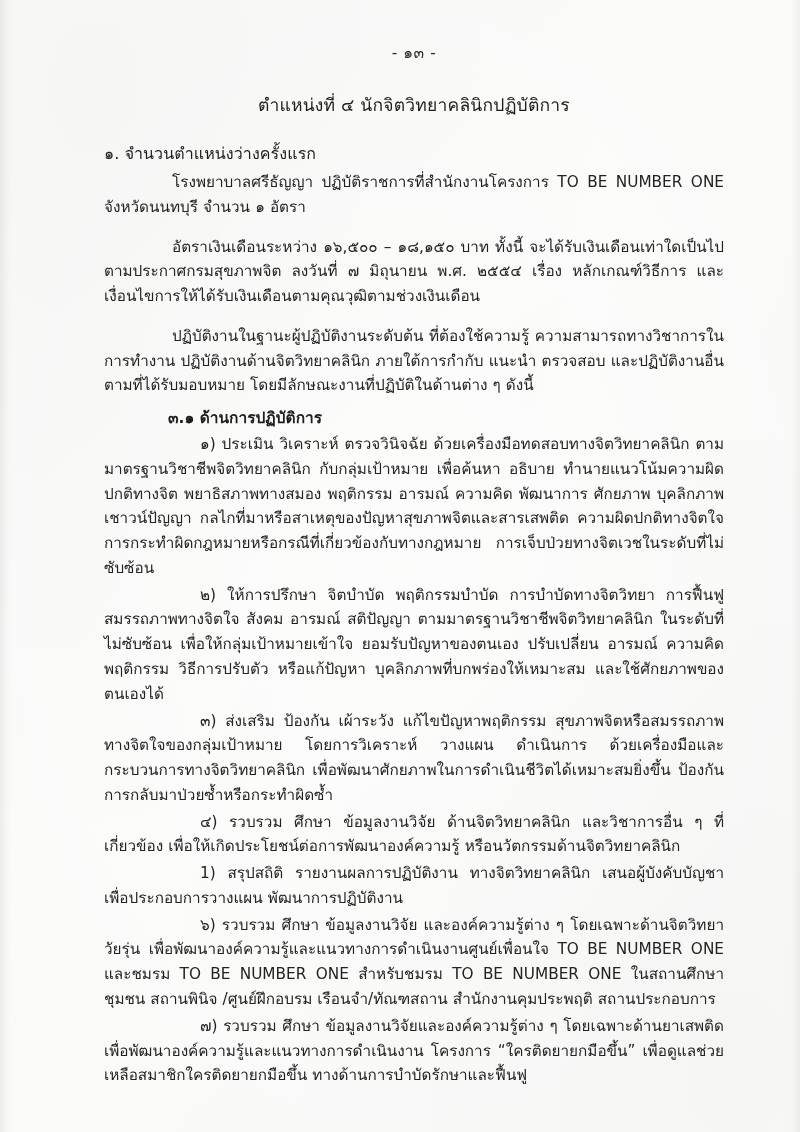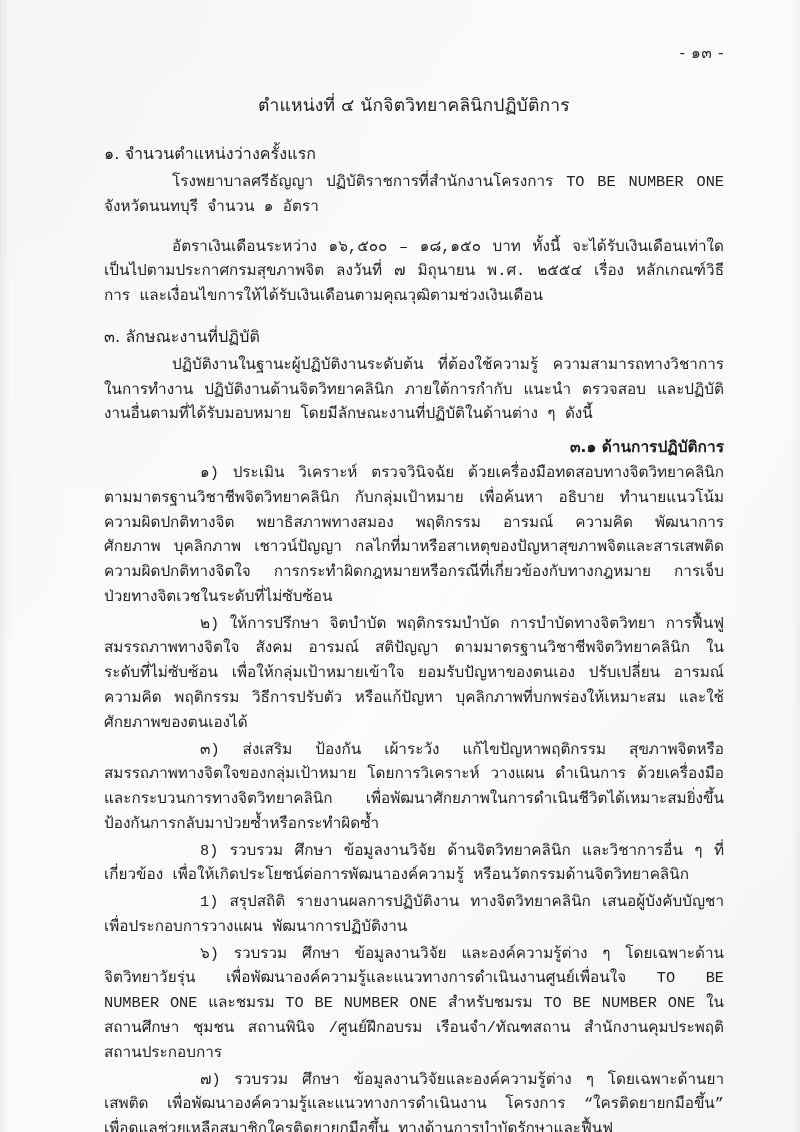--- a/index.html
+++ b/index.html
@@ -41,21 +41,21 @@
   }
   .content {
     position: absolute;
     left: 104px;
     top: 40px;
     width: 620px;
   }
 
   
   .page-number {
-    text-align: right;
+    text-align: center;
     font-size: 15.5px;
     color: #2e2e2e;
     margin: 0 0 26px 0;
     letter-spacing: 0.5px;
   }
   .doc-title {
     text-align: center;
     font-size: 17.5px;
     font-weight: normal;
     color: #1d1d1d;
@@ -68,31 +68,29 @@
     color: #1d1d1d;
     margin: 0 0 4px 0;
     letter-spacing: 0.1px;
   }
   .sub-heading {
     font-size: 15.5px;
     font-weight: bold;
     color: #1d1d1d;
     margin: 0 0 2px 0;
     padding-left: 64px;
-    text-align: right;
   }
   p.body-text {
     font-size: 15.3px;
     line-height: 1.62;
     color: #222222;
     margin: 0 0 2px 0;
     text-align: justify;
     text-justify: inter-word;
     word-spacing: 0.2px;
-    font-family: Liberation Mono, monospace;
   }
   p.indent-1 { text-indent: 68px; }
   p.indent-2 { text-indent: 96px; }
   .block-gap { height: 13px; }
   .block-gap-sm { height: 5px; }
 </style>
 </head>
 <body>
 
 <div class="page">
@@ -112,32 +110,31 @@
 
     <div class="block-gap"></div>
 
     <div>
       <p class="body-text indent-1">อัตราเงินเดือนระหว่าง ๑๖,๕๐๐ – ๑๘,๑๕๐ บาท ทั้งนี้ จะได้รับเงินเดือนเท่าใดเป็นไปตามประกาศกรมสุขภาพจิต ลงวันที่ ๗ มิถุนายน พ.ศ. ๒๕๕๔ เรื่อง หลักเกณฑ์วิธีการ และเงื่อนไขการให้ได้รับเงินเดือนตามคุณวุฒิตามช่วงเงินเดือน</p>
     </div>
 
     <div class="block-gap"></div>
 
     <div>
-      <div class="section-heading">๓. ลักษณะงานที่ปฏิบัติ</div>
       <p class="body-text indent-1">ปฏิบัติงานในฐานะผู้ปฏิบัติงานระดับต้น ที่ต้องใช้ความรู้ ความสามารถทางวิชาการในการทำงาน ปฏิบัติงานด้านจิตวิทยาคลินิก ภายใต้การกำกับ แนะนำ ตรวจสอบ และปฏิบัติงานอื่นตามที่ได้รับมอบหมาย โดยมีลักษณะงานที่ปฏิบัติในด้านต่าง ๆ ดังนี้</p>
 
       <div class="block-gap-sm"></div>
 
       <div class="sub-heading">๓.๑ ด้านการปฏิบัติการ</div>
 
       <div>
         <p class="body-text indent-2">๑) ประเมิน วิเคราะห์ ตรวจวินิจฉัย ด้วยเครื่องมือทดสอบทางจิตวิทยาคลินิก ตามมาตรฐานวิชาชีพจิตวิทยาคลินิก กับกลุ่มเป้าหมาย เพื่อค้นหา อธิบาย ทำนายแนวโน้มความผิดปกติทางจิต พยาธิสภาพทางสมอง พฤติกรรม อารมณ์ ความคิด พัฒนาการ ศักยภาพ บุคลิกภาพ เชาวน์ปัญญา กลไกที่มาหรือสาเหตุของปัญหาสุขภาพจิตและสารเสพติด ความผิดปกติทางจิตใจ การกระทำผิดกฎหมายหรือกรณีที่เกี่ยวข้องกับทางกฎหมาย การเจ็บป่วยทางจิตเวชในระดับที่ไม่ซับซ้อน</p>
         <p class="body-text indent-2">๒) ให้การปรึกษา จิตบำบัด พฤติกรรมบำบัด การบำบัดทางจิตวิทยา การฟื้นฟูสมรรถภาพทางจิตใจ สังคม อารมณ์ สติปัญญา ตามมาตรฐานวิชาชีพจิตวิทยาคลินิก ในระดับที่ไม่ซับซ้อน เพื่อให้กลุ่มเป้าหมายเข้าใจ ยอมรับปัญหาของตนเอง ปรับเปลี่ยน อารมณ์ ความคิด พฤติกรรม วิธีการปรับตัว หรือแก้ปัญหา บุคลิกภาพที่บกพร่องให้เหมาะสม และใช้ศักยภาพของตนเองได้</p>
         <p class="body-text indent-2">๓) ส่งเสริม ป้องกัน เผ้าระวัง แก้ไขปัญหาพฤติกรรม สุขภาพจิตหรือสมรรถภาพทางจิตใจของกลุ่มเป้าหมาย โดยการวิเคราะห์ วางแผน ดำเนินการ ด้วยเครื่องมือและกระบวนการทางจิตวิทยาคลินิก เพื่อพัฒนาศักยภาพในการดำเนินชีวิตได้เหมาะสมยิ่งขึ้น ป้องกันการกลับมาป่วยซ้ำหรือกระทำผิดซ้ำ</p>
-        <p class="body-text indent-2">8) รวบรวม ศึกษา ข้อมูลงานวิจัย ด้านจิตวิทยาคลินิก และวิชาการอื่น ๆ ที่เกี่ยวข้อง เพื่อให้เกิดประโยชน์ต่อการพัฒนาองค์ความรู้ หรือนวัตกรรมด้านจิตวิทยาคลินิก</p>
+        <p class="body-text indent-2">๔) รวบรวม ศึกษา ข้อมูลงานวิจัย ด้านจิตวิทยาคลินิก และวิชาการอื่น ๆ ที่เกี่ยวข้อง เพื่อให้เกิดประโยชน์ต่อการพัฒนาองค์ความรู้ หรือนวัตกรรมด้านจิตวิทยาคลินิก</p>
         <p class="body-text indent-2">1) สรุปสถิติ รายงานผลการปฏิบัติงาน ทางจิตวิทยาคลินิก เสนอผู้บังคับบัญชา เพื่อประกอบการวางแผน พัฒนาการปฏิบัติงาน</p>
         <p class="body-text indent-2">๖) รวบรวม ศึกษา ข้อมูลงานวิจัย และองค์ความรู้ต่าง ๆ โดยเฉพาะด้านจิตวิทยาวัยรุ่น เพื่อพัฒนาองค์ความรู้และแนวทางการดำเนินงานศูนย์เพื่อนใจ TO BE NUMBER ONE และชมรม TO BE NUMBER ONE สำหรับชมรม TO BE NUMBER ONE ในสถานศึกษา ชุมชน สถานพินิจ /ศูนย์ฝึกอบรม เรือนจำ/ทัณฑสถาน สำนักงานคุมประพฤติ สถานประกอบการ</p>
         <p class="body-text indent-2">๗) รวบรวม ศึกษา ข้อมูลงานวิจัยและองค์ความรู้ต่าง ๆ โดยเฉพาะด้านยาเสพติด เพื่อพัฒนาองค์ความรู้และแนวทางการดำเนินงาน โครงการ “ใครติดยายกมือขึ้น” เพื่อดูแลช่วยเหลือสมาชิกใครติดยายกมือขึ้น ทางด้านการบำบัดรักษาและฟื้นฟู</p>
 
       </div>
     </div>
 
   </div>
 </div>
 

